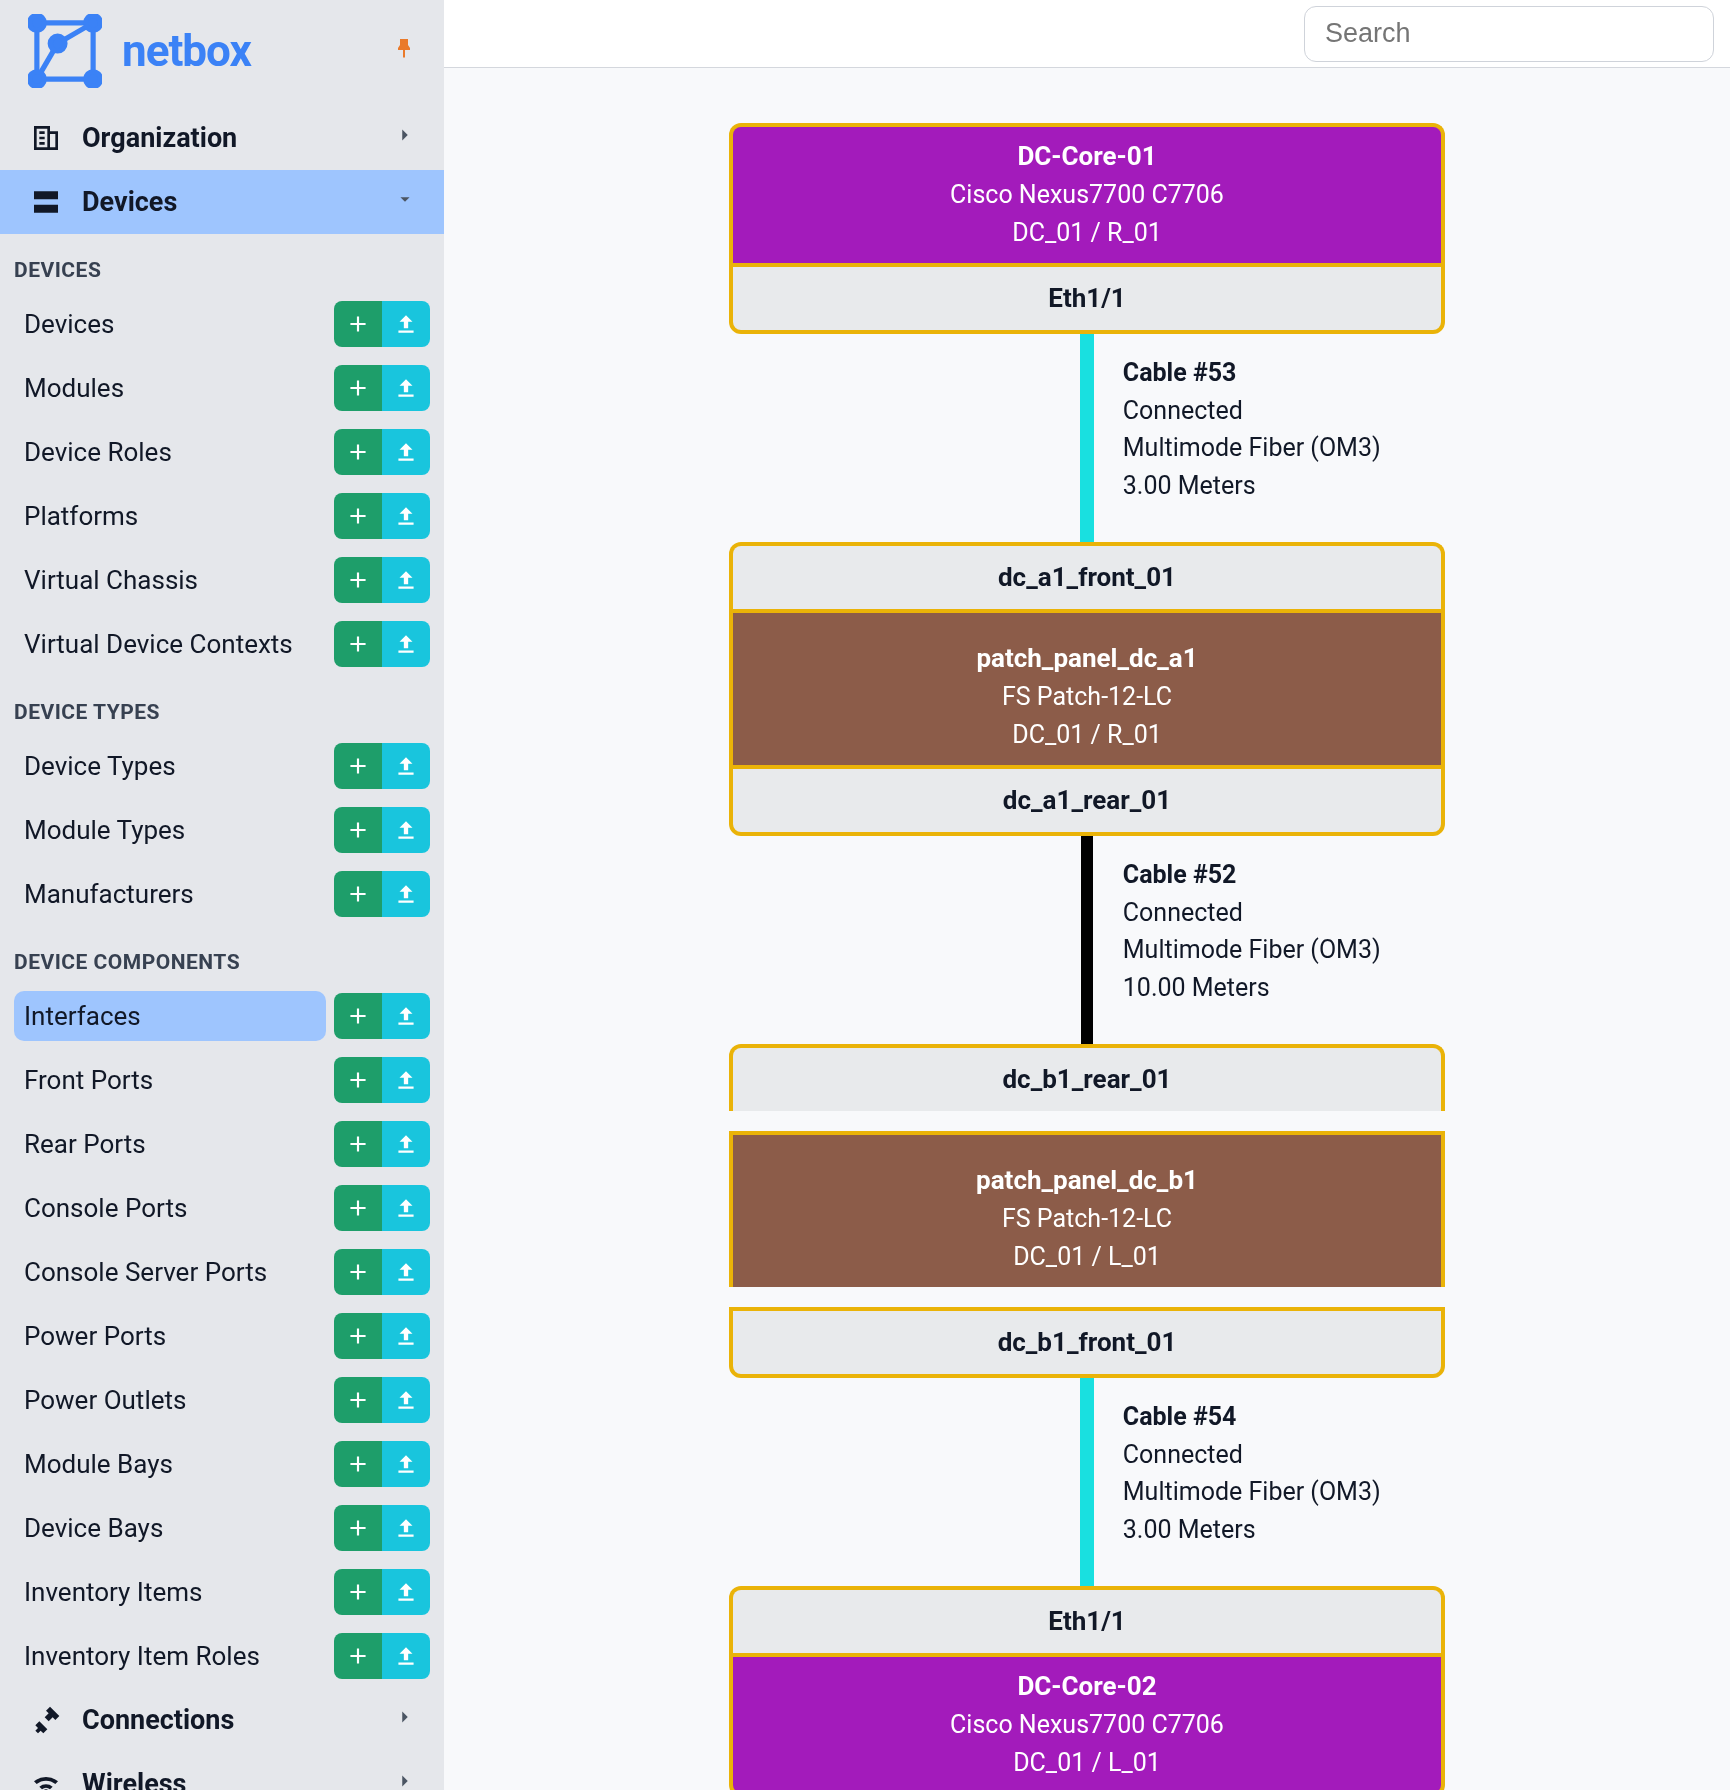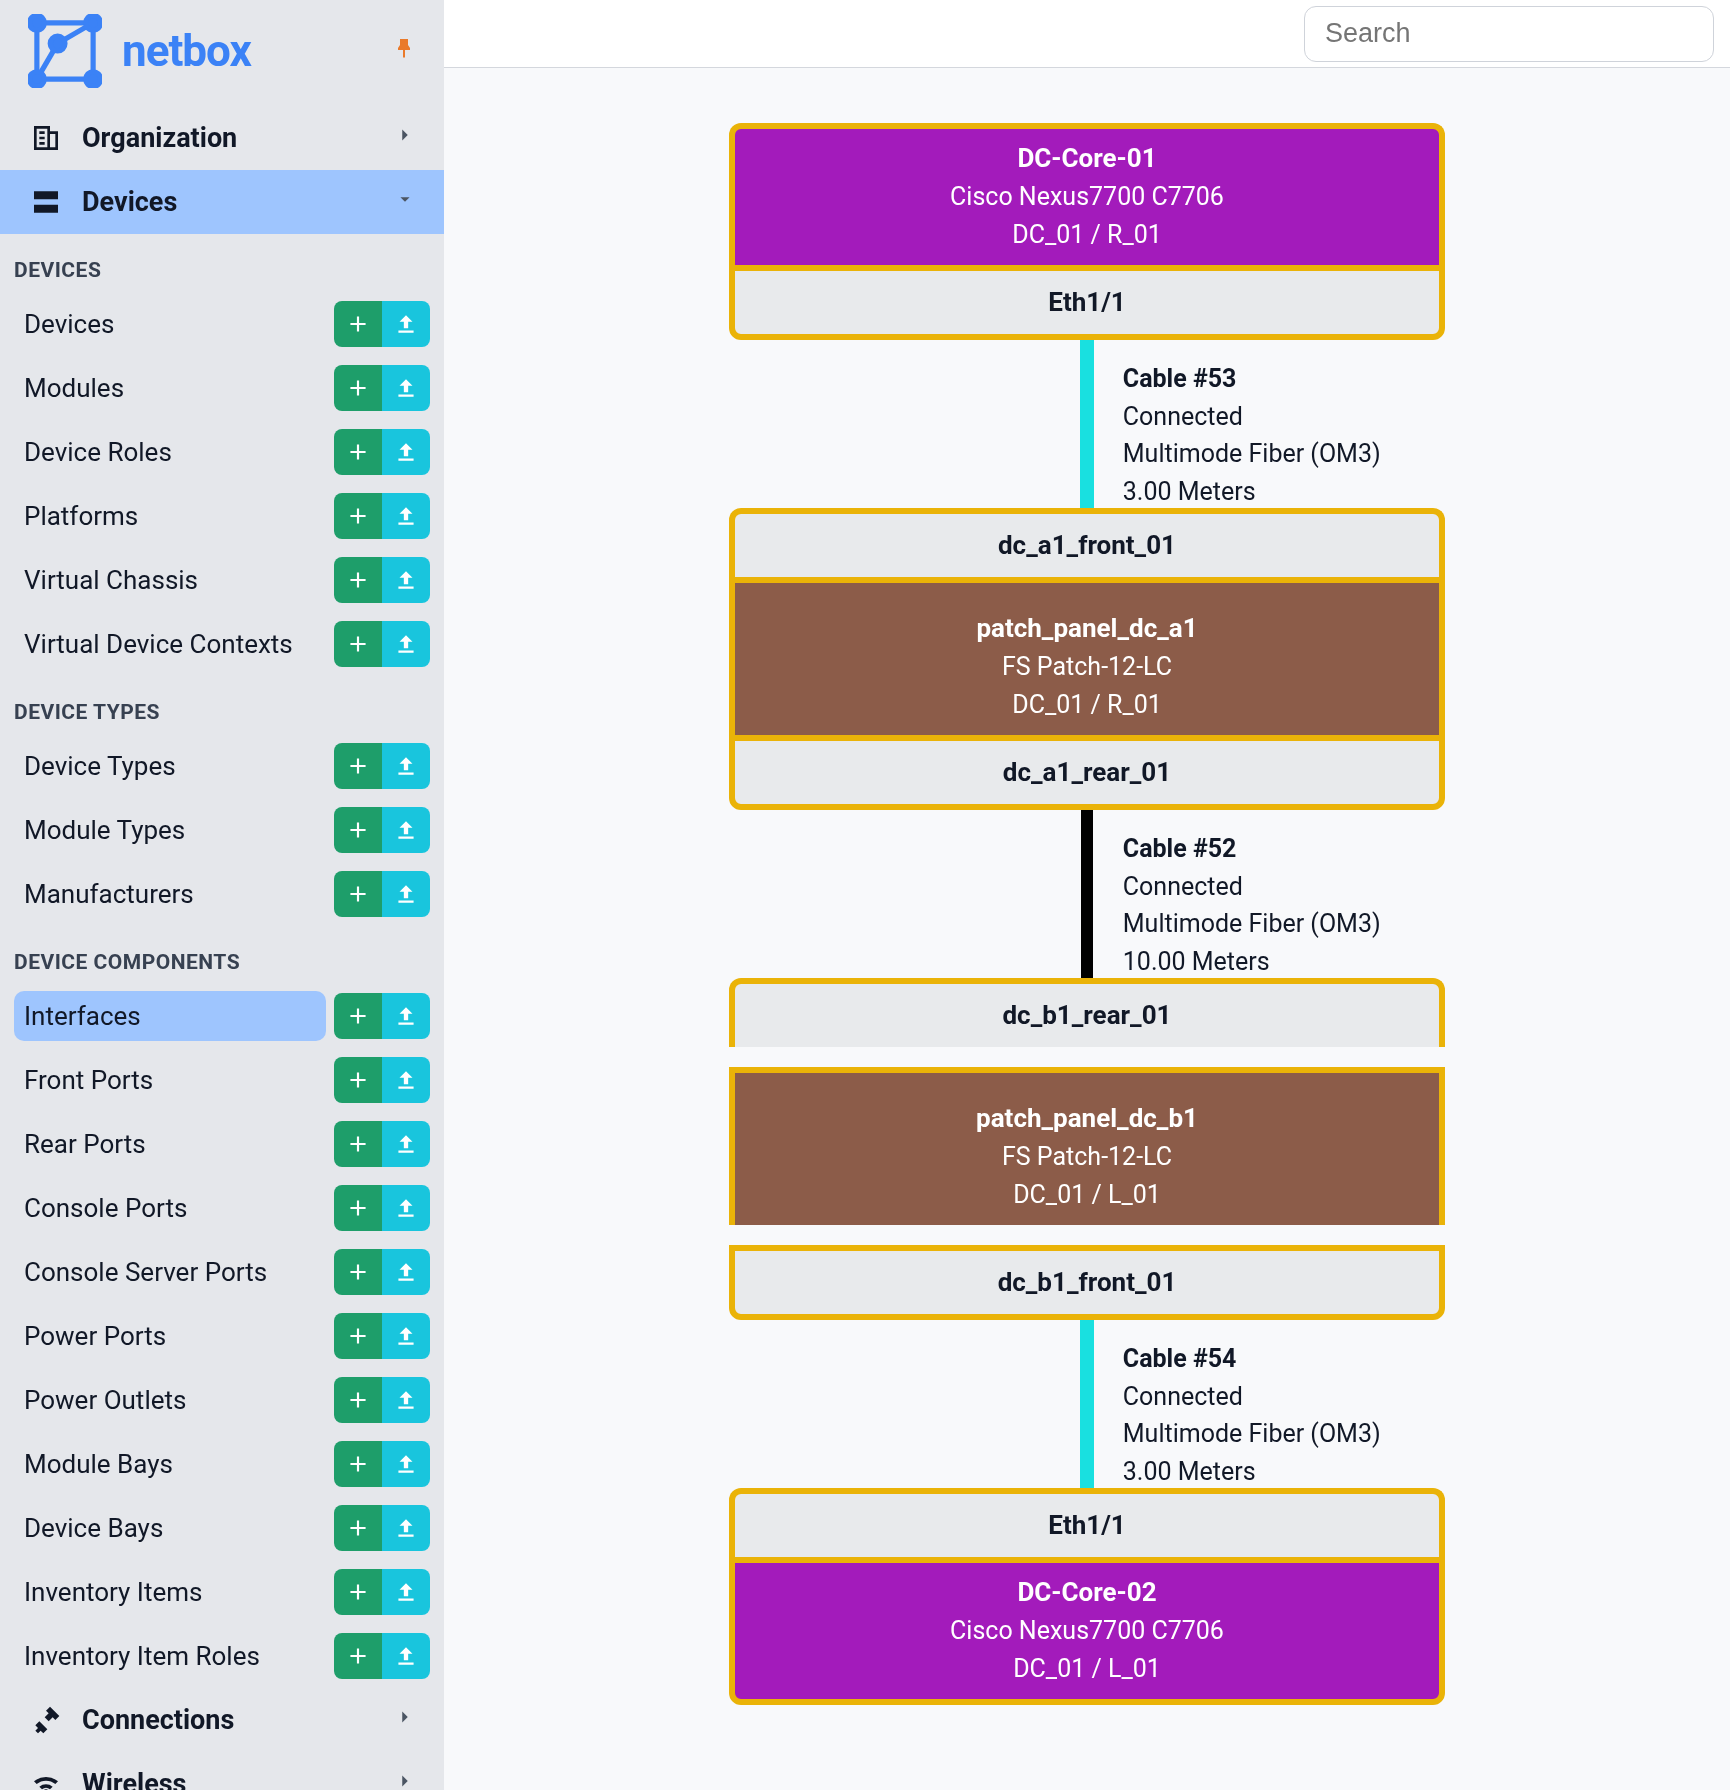--- a/index.html
+++ b/index.html
@@ -150,21 +150,21 @@
     padding-top: 55px;
   }
   .node-stack {
     display: flex;
     flex-direction: column;
     align-items: center;
     width: 720px;
   }
   .node-box {
     width: 716px;
-    border: 6px solid #eab308;
+    border: 4px solid #eab308;
     border-radius: 12px;
     text-align: center;
     font-size: 25px;
     line-height: 1.5;
     overflow:hidden;
   }
   .node-box.device {
     background: #a31bbb;
     color: #fff;
     padding: 10px 10px 12px 10px;
@@ -180,21 +180,21 @@
     font-weight: 700;
     padding: 12px 10px;
   }
   .node-box .title { font-weight: 700; font-size: 26px; }
   .node-box .sub   { font-weight: 400; font-size: 25px; }
   .join-tight .node-box:first-child { border-bottom-left-radius:0; border-bottom-right-radius:0; border-bottom:none;}
   .join-tight .node-box:not(:first-child):not(:last-child){ border-radius:0; border-bottom:none;}
   .join-tight .node-box:last-child { border-top-left-radius:0; border-top-right-radius:0;}
   .cable-seg {
     width: 716px;
-    height: 168px;
+    height: 208px;
     position: relative;
     display: flex;
   }
   .cable-line {
     position: absolute;
     left: 50%;
     top: 0;
     bottom: 0;
     width: 14px;
     margin-left: -7px;

